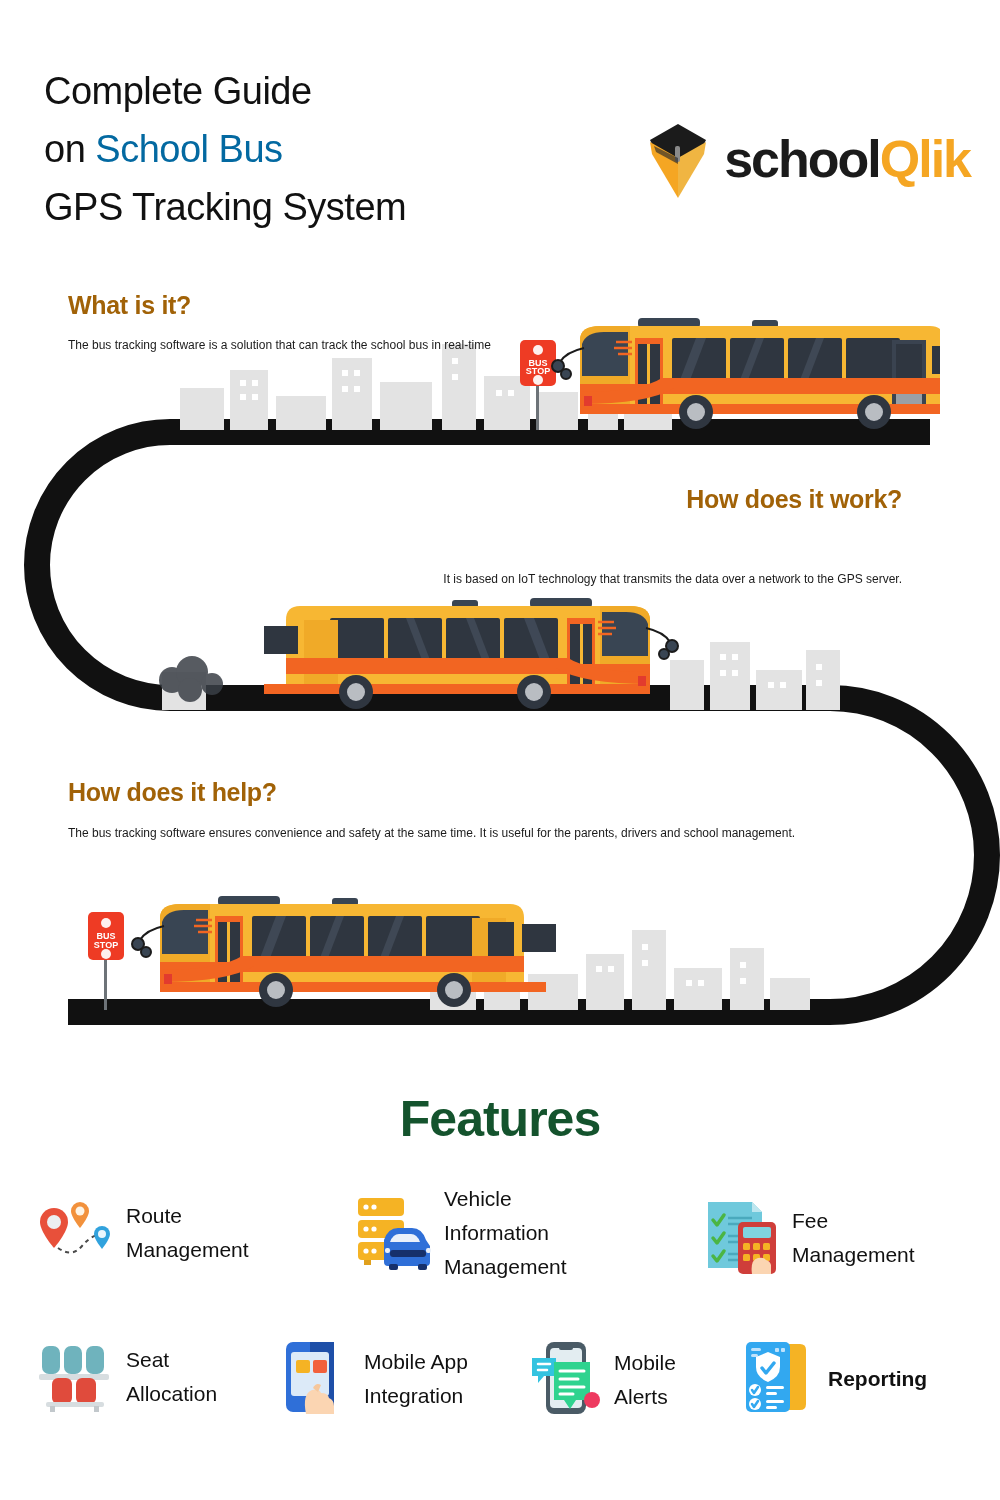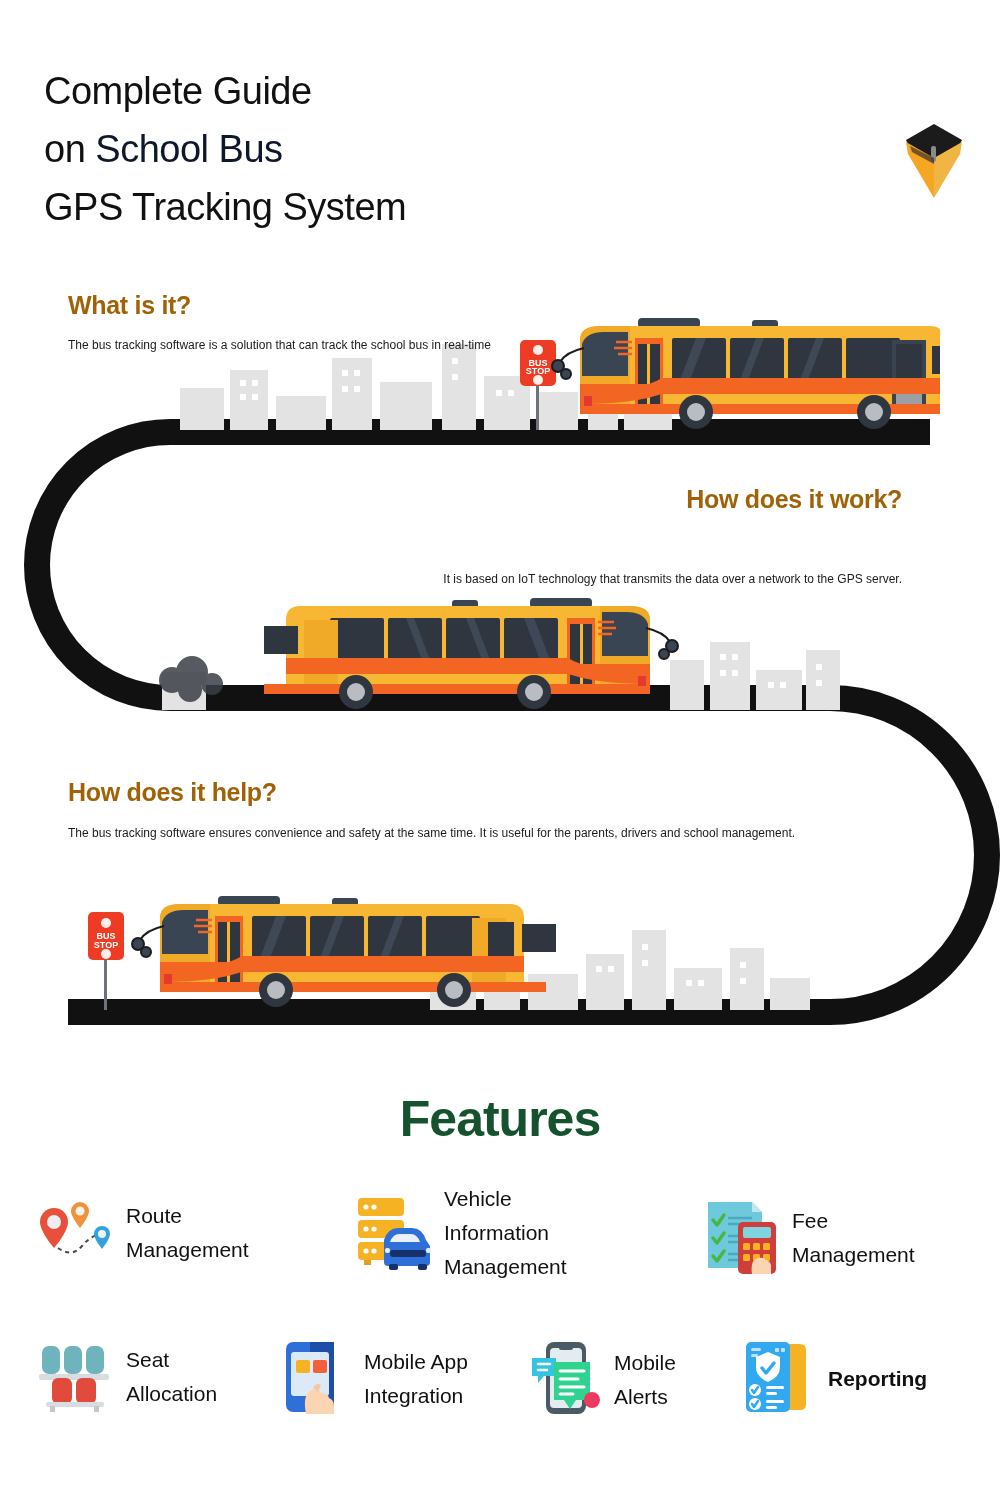--- a/index.html
+++ b/index.html
@@ -24,21 +24,21 @@
   .title {
     position: absolute;
     left: 44px;
     top: 62px;
     font-size: 38px;
     font-weight: normal;
     line-height: 58px;
     letter-spacing: -0.5px;
     color: #111111;
   }
-  .title .accent { color: #0f172a; }
+  .title .accent { color: #0369a1; }
 
   .logo {
     position: absolute;
     right: 30px;
     top: 118px;
     display: flex;
     align-items: center;
     gap: 10px;
   }
   .logo-mark { width: 72px; height: 82px; display: block; }
@@ -129,20 +129,21 @@
   </div>
 
   <div class="logo">
     <svg class="logo-mark" viewBox="0 0 72 82">
       <path d="M8 22 L36 6 L64 22 L60 30 L36 40 L12 30 Z" fill="#1b1b1b"></path>
       <path d="M8 24 L36 40 L36 80 L10 36 Z" fill="#f5a623"></path>
       <path d="M64 24 L36 40 L36 80 L62 36 Z" fill="#f0b542"></path>
       <rect x="33" y="28" width="5" height="16" rx="2" fill="#8a8a8a"></rect>
       <path d="M12 28 L36 40 L36 46 L14 34 Z" fill="#2a2a2a" opacity="0.65"></path>
     </svg>
+    <div class="logo-text"><span>school</span><span class="q">Qlik</span></div>
   </div>
 
   <svg class="road" viewBox="0 0 1000 790">
     <path d="M 930 182
              L 170 182
              A 133 133 0 0 0 170 448
              L 830 448
              A 133 133 0 0 1 830 762
              L 68 762" fill="none" stroke="#111111" stroke-width="26" stroke-linecap="butt"></path>
   </svg>

